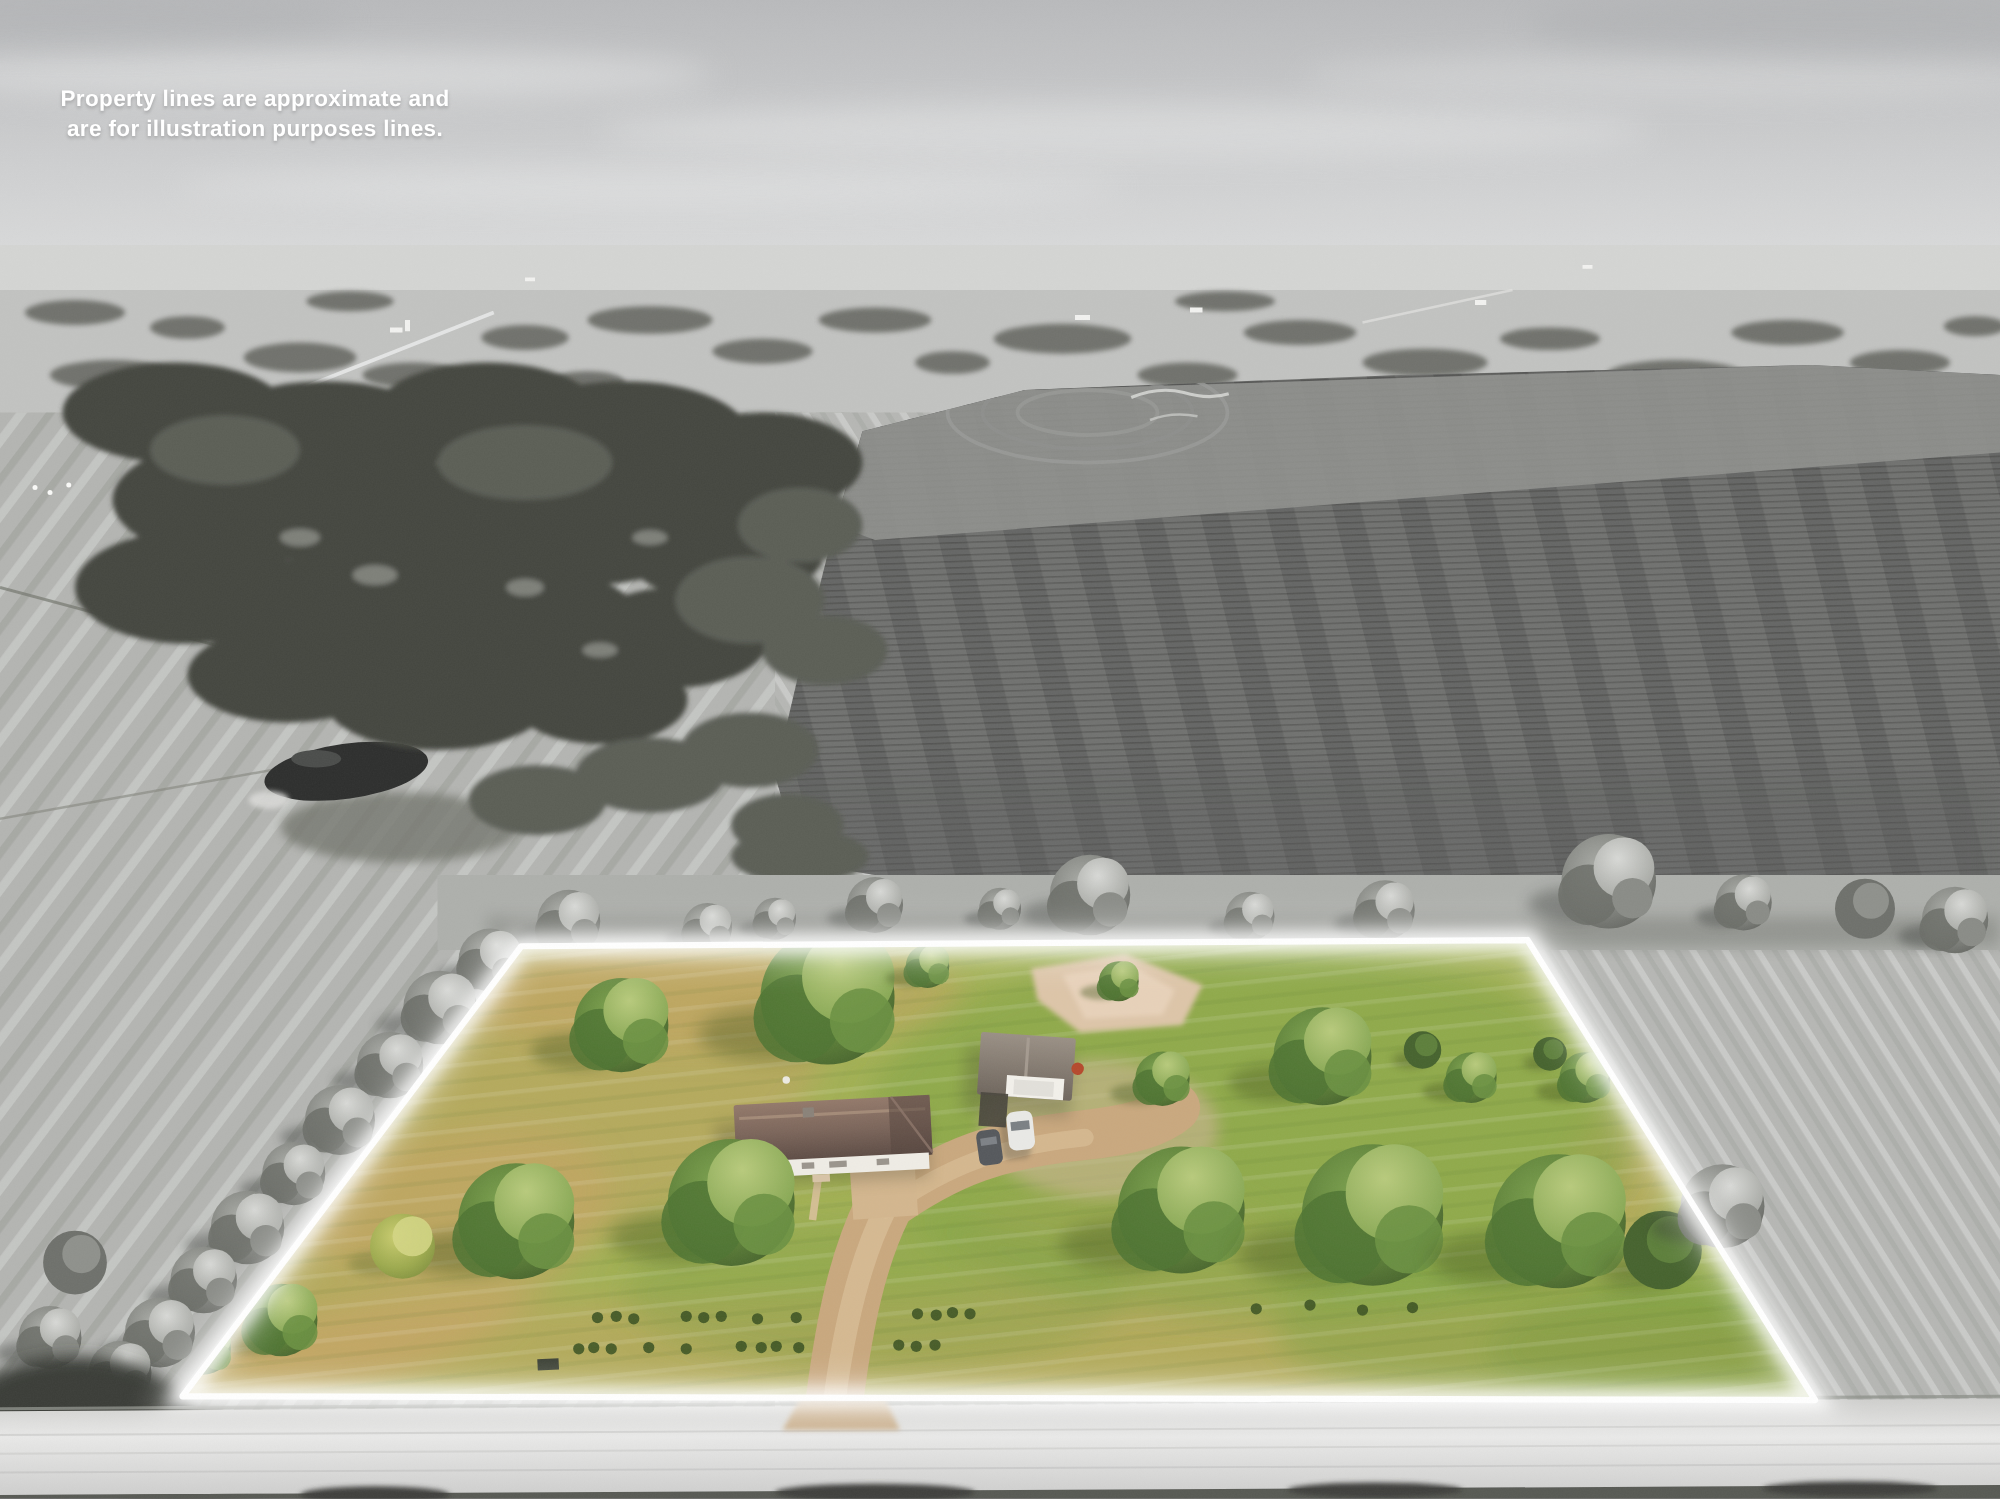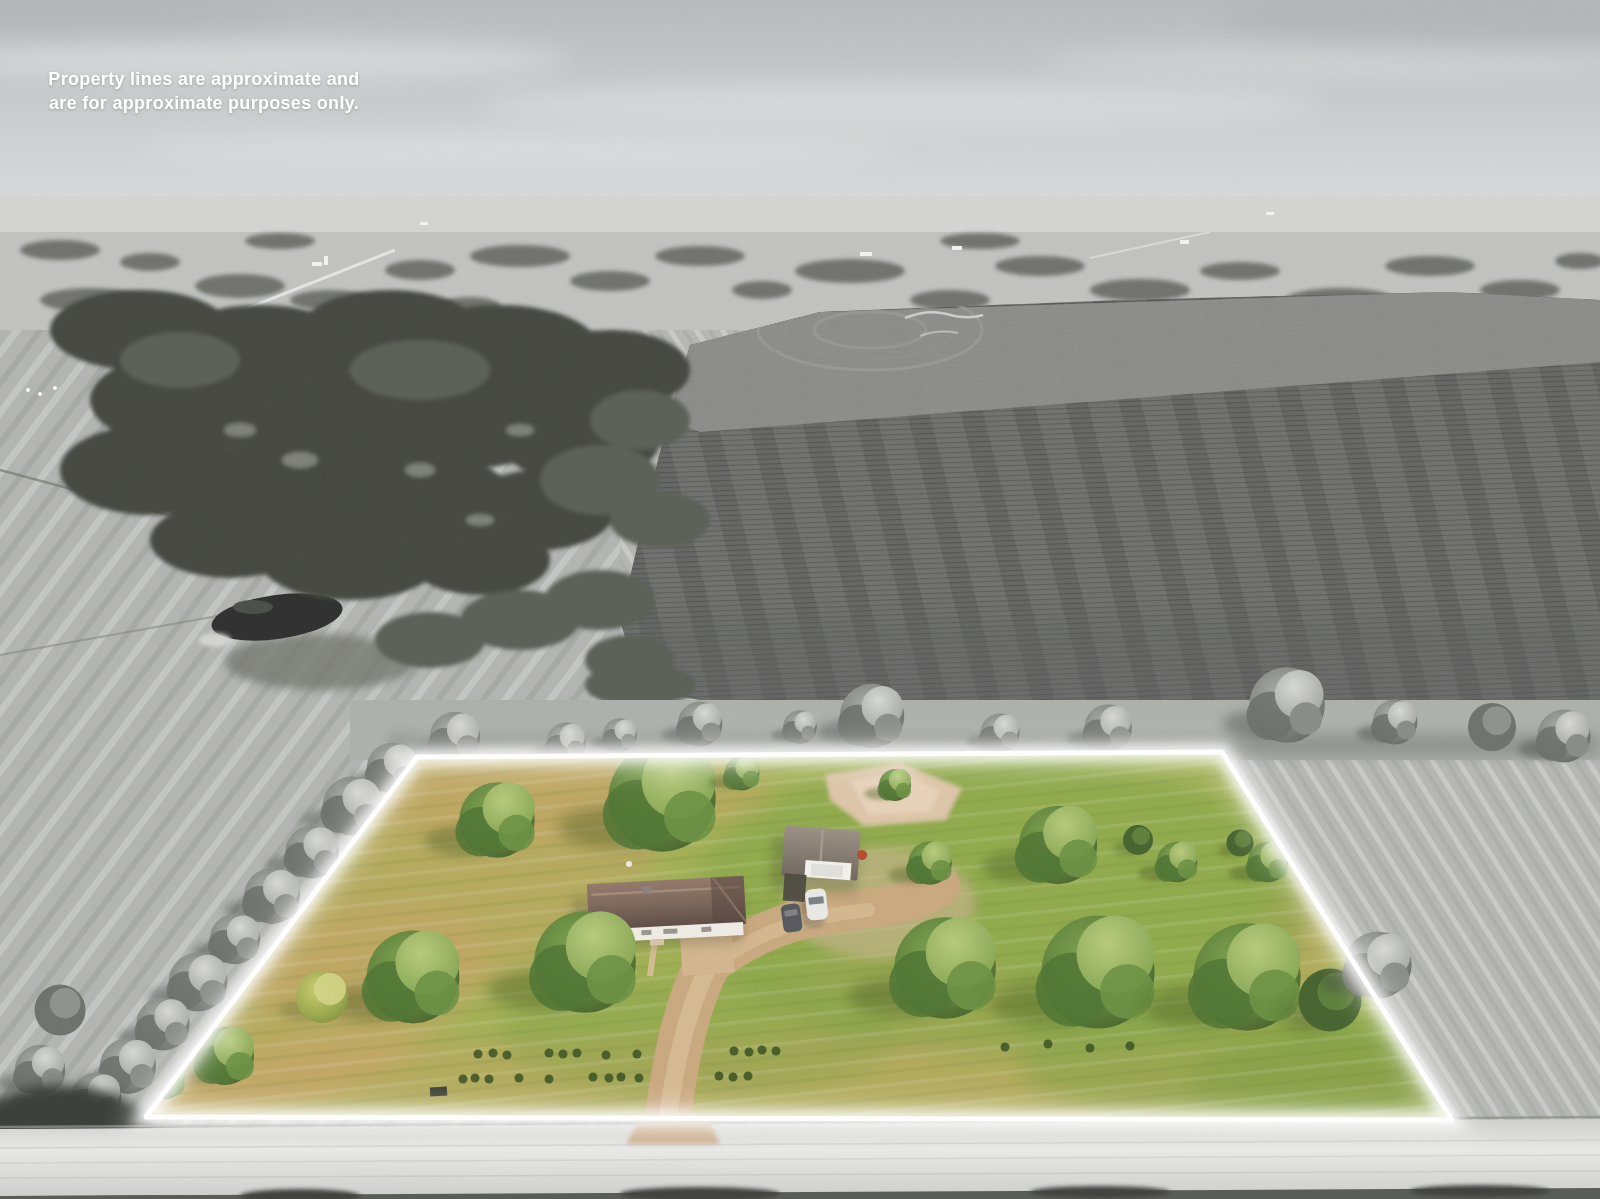--- a/index.html
+++ b/index.html
@@ -469,15 +469,15 @@
     <polygon class="v-boundary" points="417,757 1222,752 1452,1120 146,1117" fill="none" stroke="#ffffff" stroke-width="30" opacity="0.35" filter="url(#fB12)"></polygon>
     <polygon class="v-boundary" points="417,757 1222,752 1452,1120 146,1117" fill="none" stroke="#ffffff" stroke-width="16" opacity="0.85" filter="url(#fB6)"></polygon>
     <polygon class="v-boundary" points="417,757 1222,752 1452,1120 146,1117" fill="none" stroke="#ffffff" stroke-width="5" opacity="0.98" stroke-linejoin="round"></polygon>
   </g>
 
   <rect x="0" y="0" width="1600" height="1199" filter="url(#fGrain)" opacity="0.10"></rect>
 </svg>
 
 <div class="disclaimer">
   <span>Property lines are approximate and</span>
-  <span>are for approximate purposes only.</span>
+  <span>are for illustration purposes lines.</span>
 </div>
 </div>
 
 </body></html>

